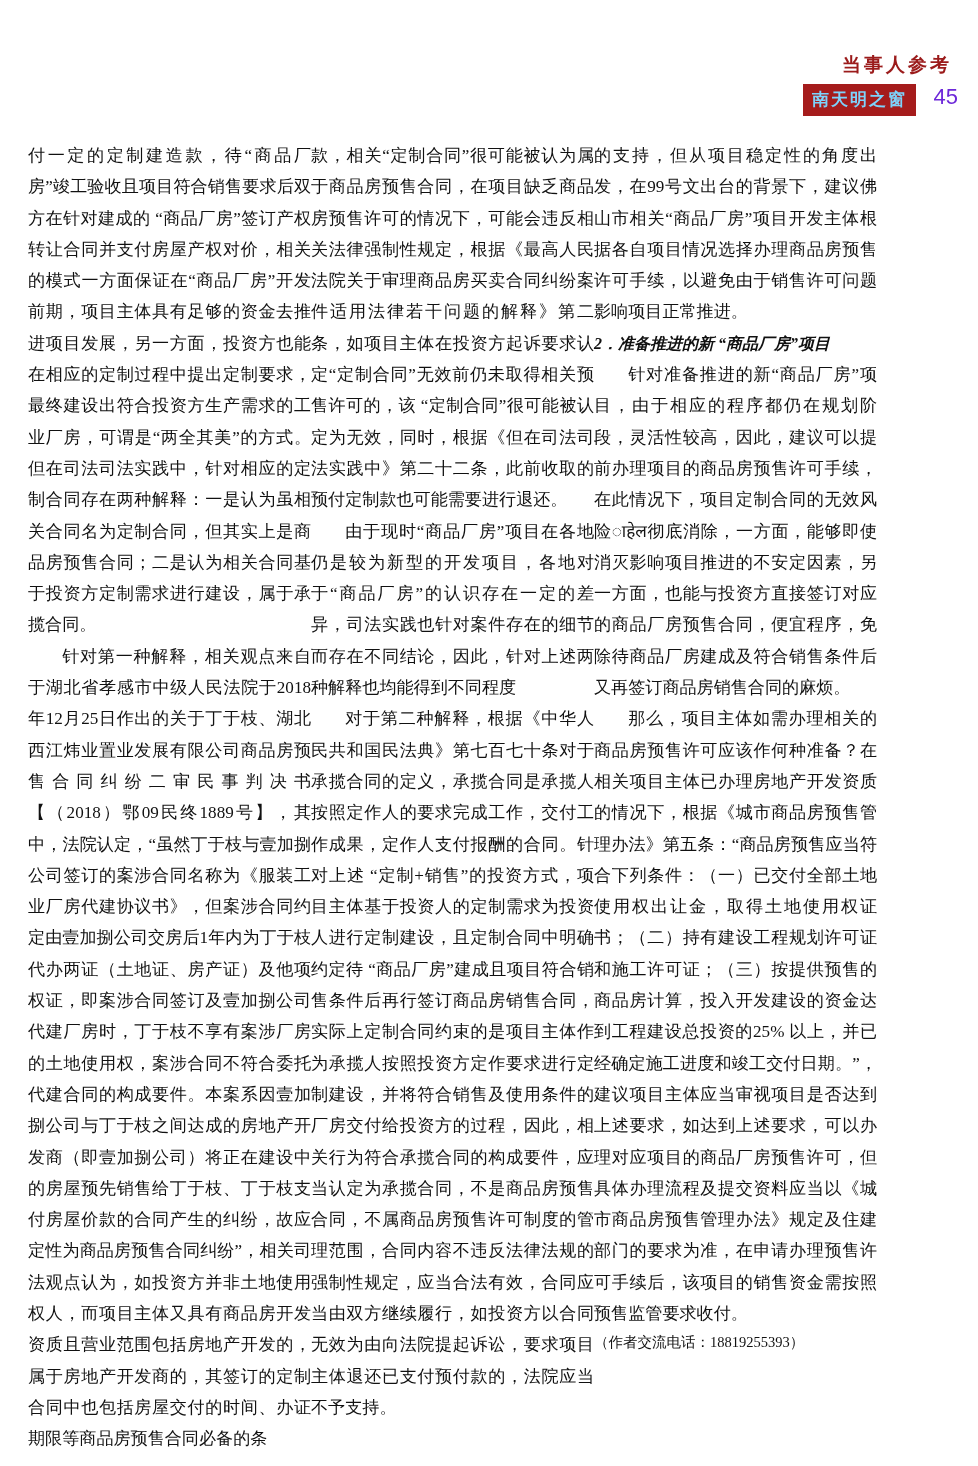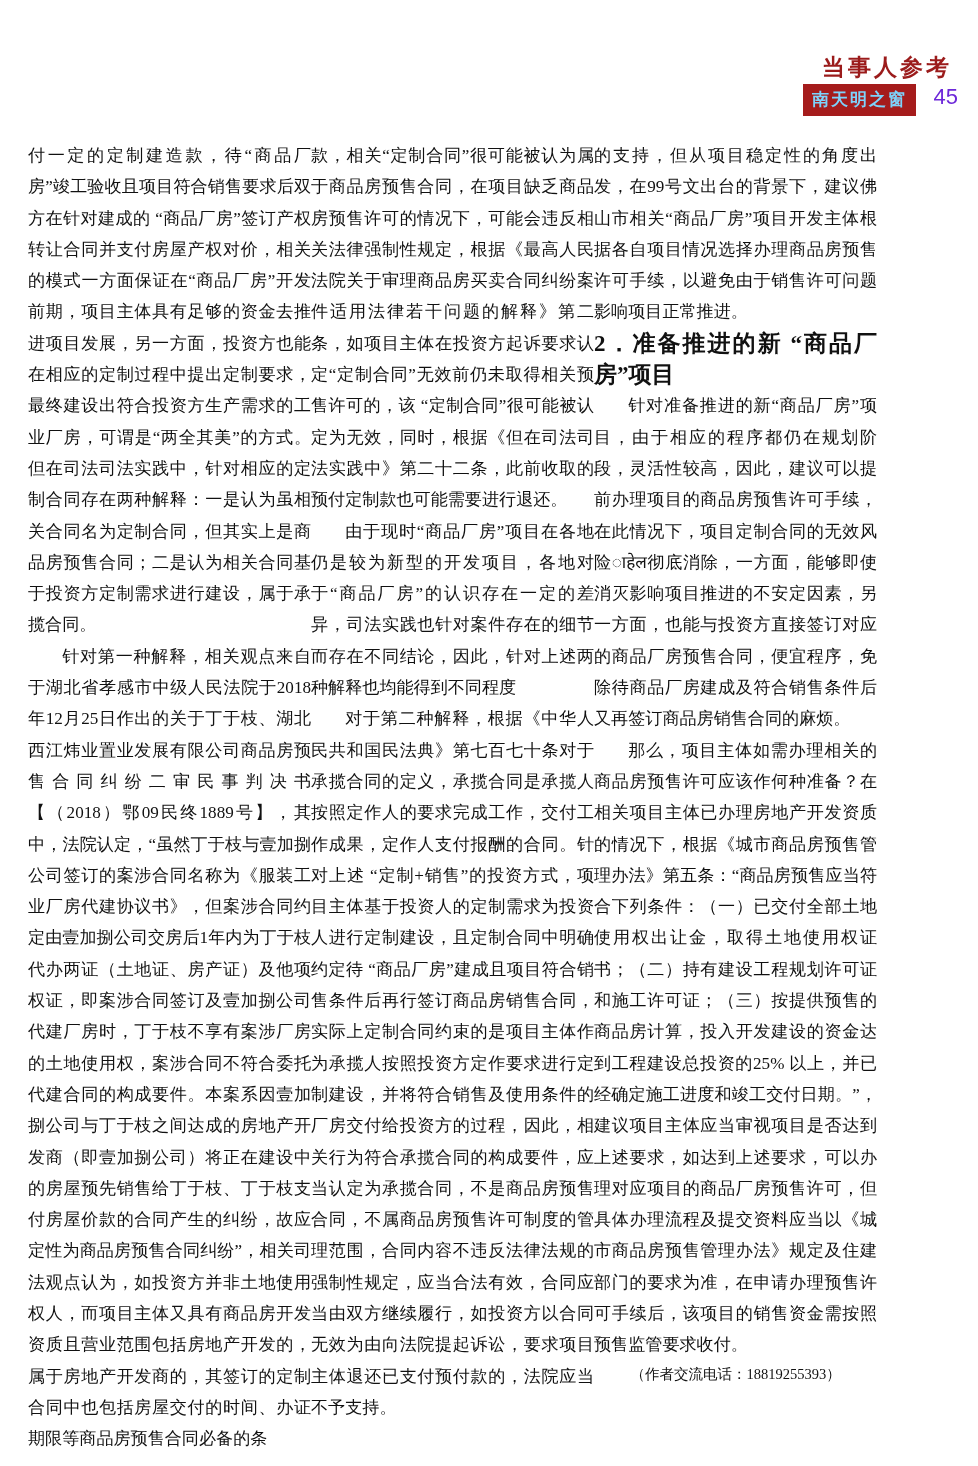--- a/index.html
+++ b/index.html
@@ -29,21 +29,21 @@
     right: 0;
     width: 420px;
     height: 122px;
   }
   .header-title {
     position: absolute;
     top: 52px;
     right: 26px;
     font-family: "Liberation Sans", "DejaVu Sans", sans-serif;
     font-weight: bold;
-    font-size: 23px;
+    font-size: 19px;
     letter-spacing: 3px;
     color: #9b1b1b;
     white-space: nowrap;
     text-align: center;
   }
   .header-badge {
     position: absolute;
     top: 84px;
     right: 62px;
     background: #a51c1c;
@@ -85,31 +85,32 @@
     margin: 0;
   }
   .col p.indent {
     text-indent: 2em;
   }
   .col p.noindent {
     text-indent: 0;
   }
   .col h3 {
     margin: 0;
-    font-size: 23px;
+    font-size: 16px;
     line-height: 31.3px;
     font-weight: bold;
     text-indent: 0;
     font-family: "Liberation Serif", "DejaVu Serif", serif;
+    font-style: italic;
   }
   .credit {
     margin-top: 2px;
     font-size: 14.5px;
     line-height: 26px;
-    text-align: center;
+    text-align: left;
   }
 </style>
 </head>
 <body>
 
 <div class="page">
 
   <div class="header">
     <div class="header-title">当事人参考</div>
     <div class="header-badge">南天明之窗</div>

